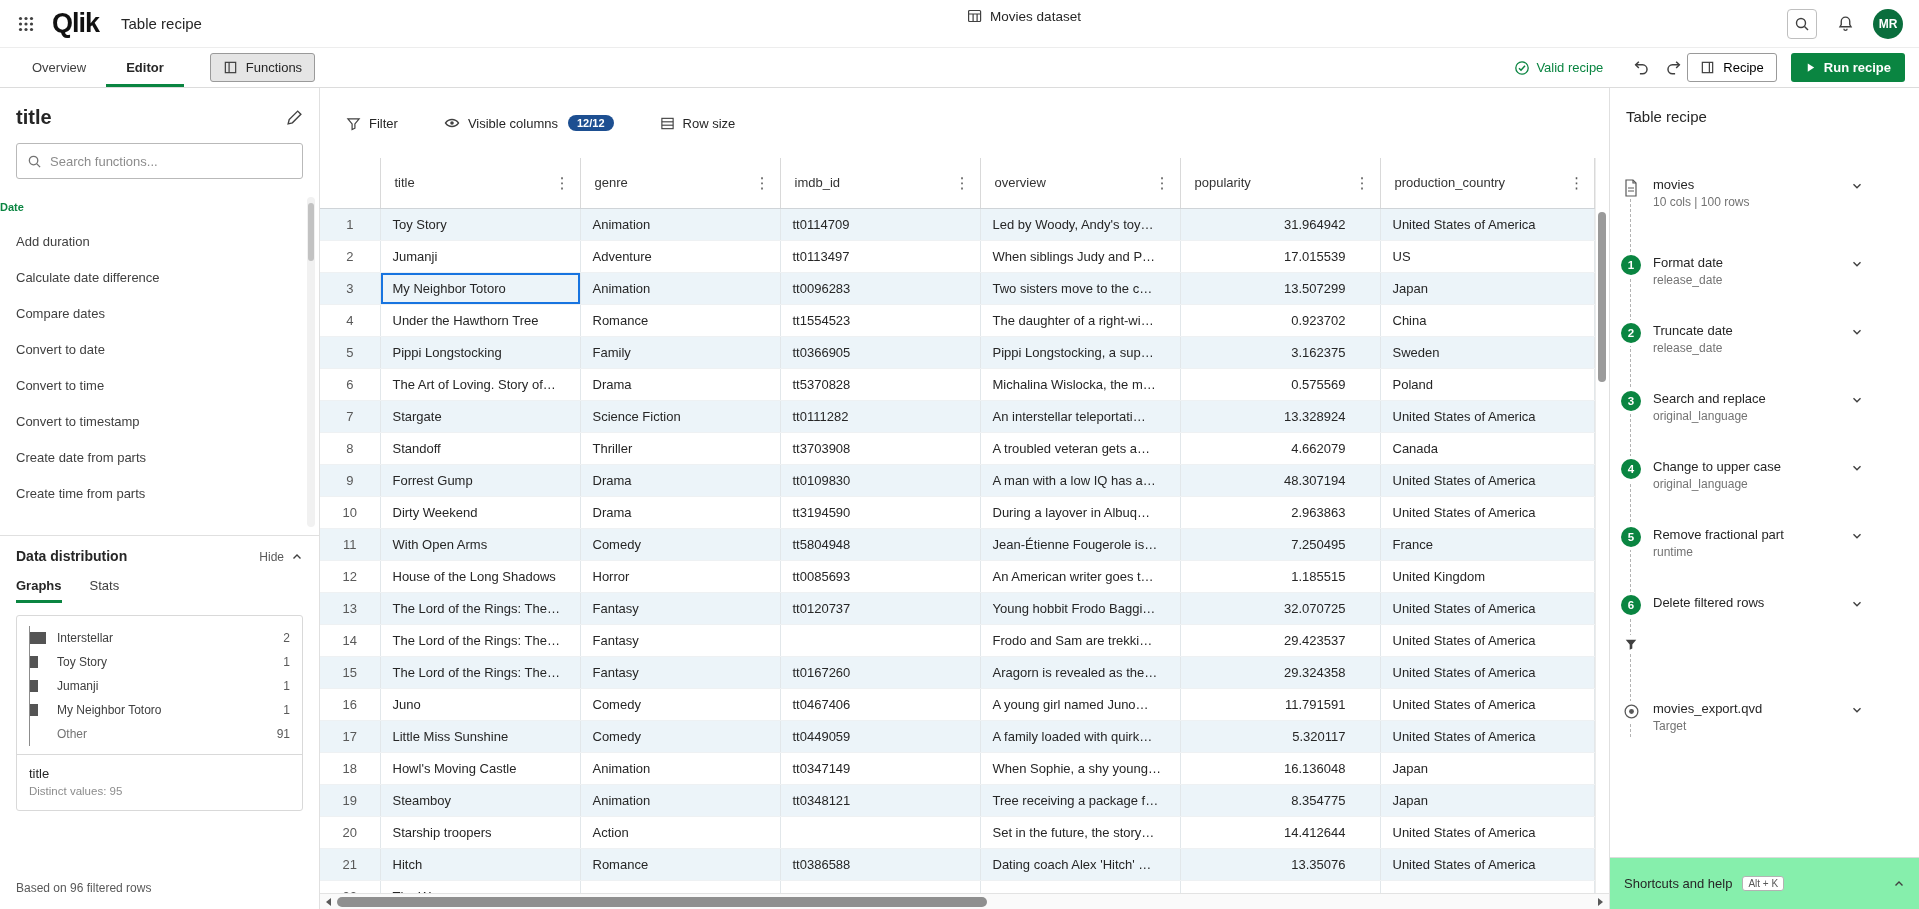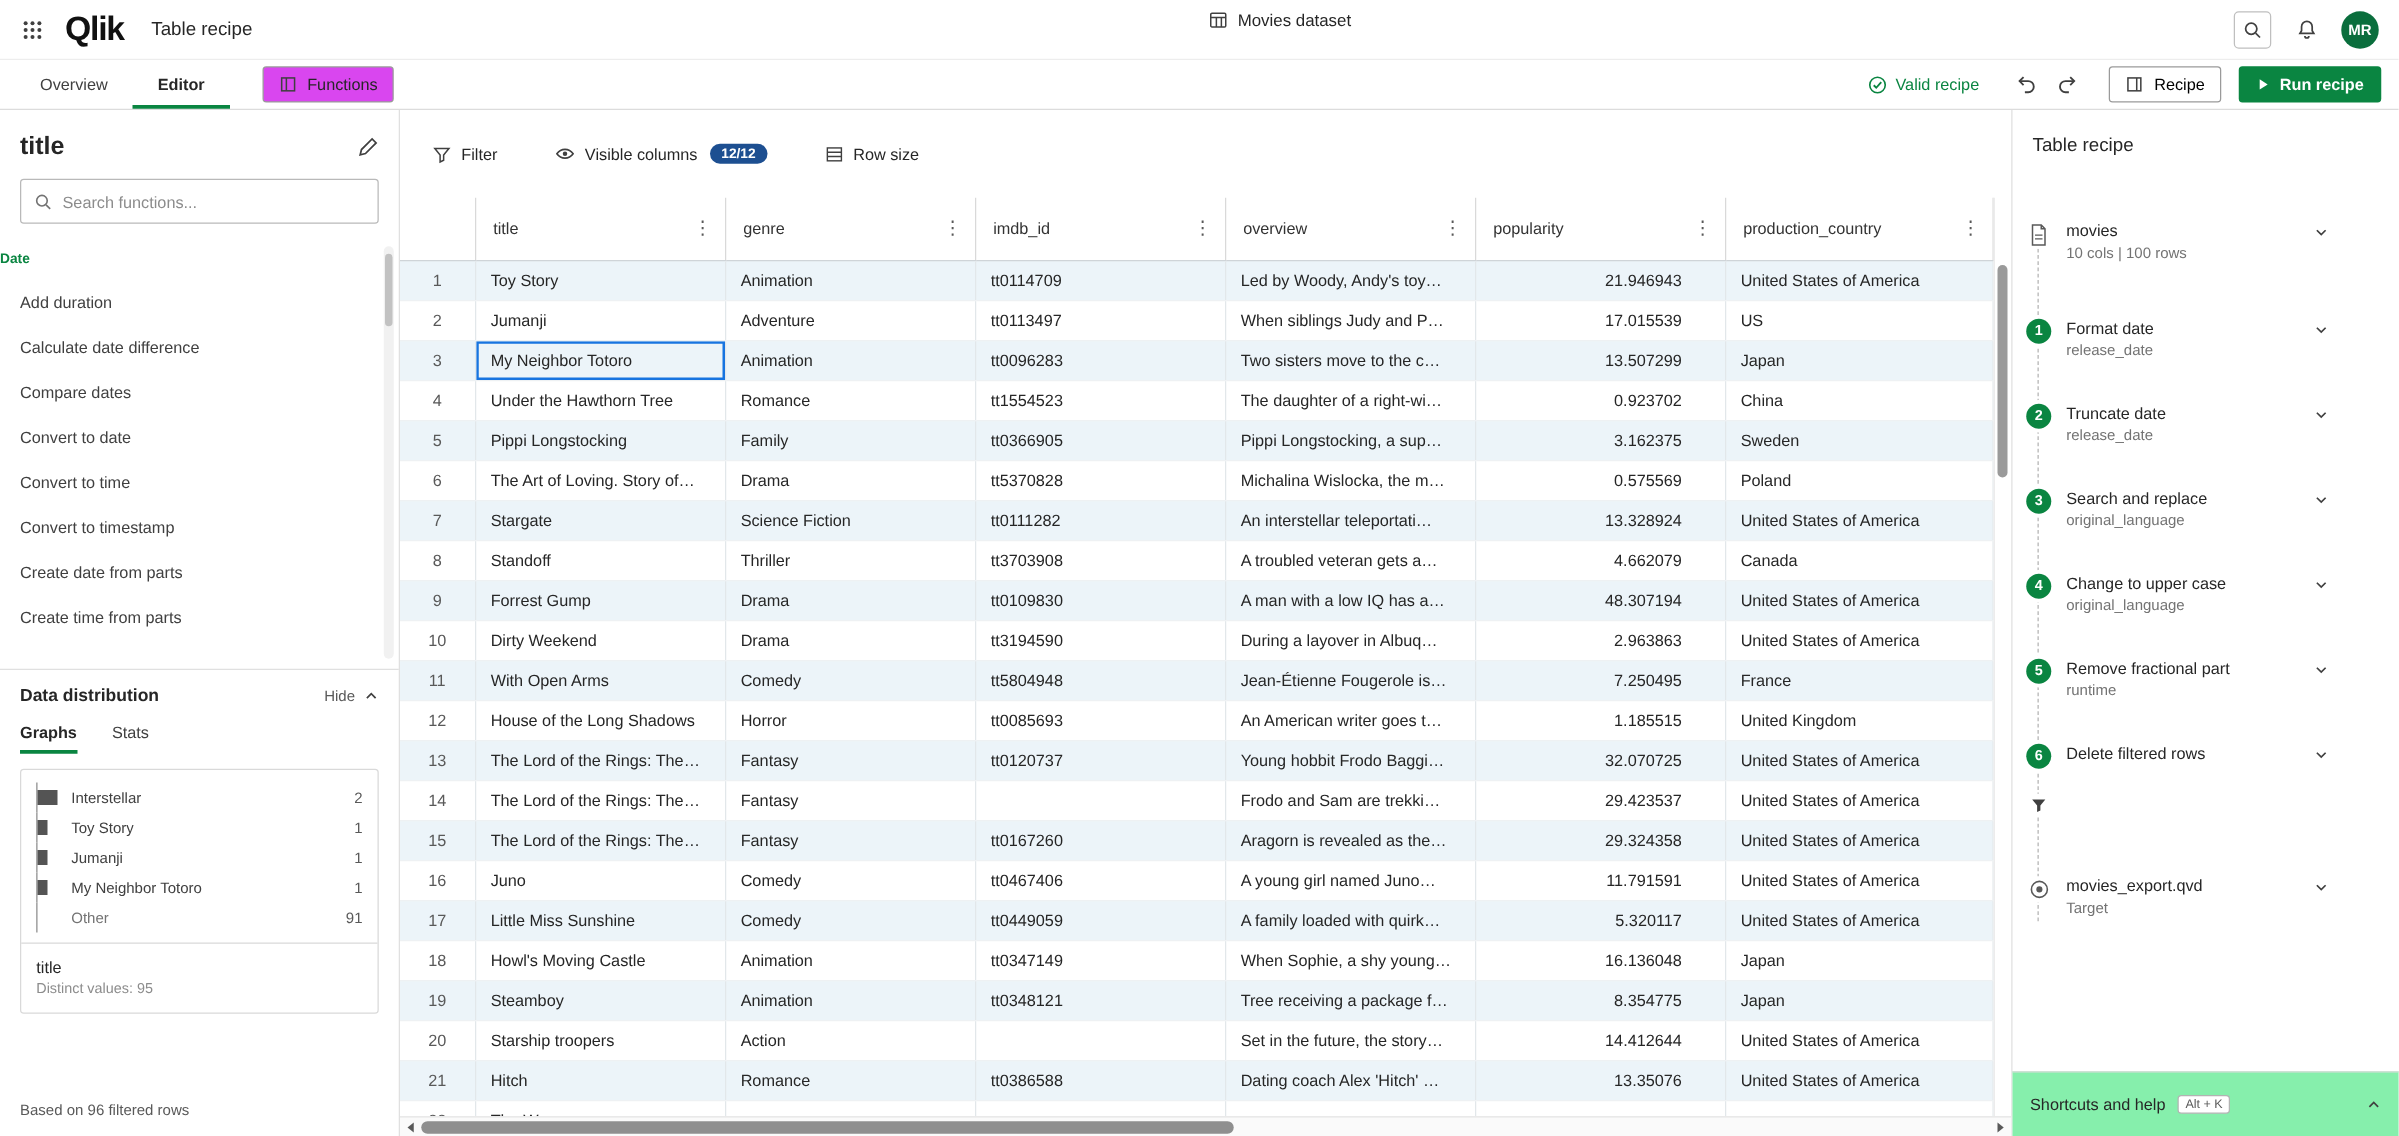--- a/index.html
+++ b/index.html
@@ -19,25 +19,25 @@
   .tb-right{margin-left:auto;display:flex;align-items:center;gap:13px}
   .icon-btn{width:30px;height:30px;display:flex;align-items:center;justify-content:center;background:none;border:none;cursor:pointer}
   .search-btn{border:1px solid #bfbfbf;border-radius:4px}
   .avatar{width:30px;height:30px;border-radius:50%;background:var(--avatar-green,#0a6e3d);color:#fff;font-size:12px;font-weight:700;display:flex;align-items:center;justify-content:center;cursor:pointer}
 
   
   .toolbar{height:40px;flex:0 0 40px;display:flex;align-items:stretch;padding-right:14px;border-bottom:1px solid #dcdcdc;background:#fff}
   .main-tabs{display:flex;margin-left:12px}
   .tab{display:flex;align-items:center;padding:0 20px;cursor:pointer;color:#404040;border-bottom:3px solid transparent;border-top:3px solid transparent;font-size:13px}
   .tab.active{font-weight:700;color:#262626;border-bottom-color:var(--brand-green,#0a8541)}
-  .functions-btn{align-self:center;margin-left:26px;display:flex;align-items:center;gap:8px;border:1px solid #9a9a9a;border-radius:3px;background:#d946ef;padding:6px 12px;font-size:13px;color:#262626;cursor:pointer;font-family:inherit}
+  .functions-btn{align-self:center;margin-left:26px;display:flex;align-items:center;gap:8px;border:1px solid #9a9a9a;border-radius:3px;background:#e5e5e5;padding:6px 12px;font-size:13px;color:#262626;cursor:pointer;font-family:inherit}
   .toolbar-right{margin-left:auto;display:flex;align-items:center}
   .valid{display:flex;align-items:center;gap:6px;color:var(--brand-green,#0a8541);margin-right:20px;font-size:13px}
   .undo-btn,.redo-btn{background:none;border:none;cursor:pointer;width:28px;height:28px;display:flex;align-items:center;justify-content:center;margin-left:4px}
-  .recipe-btn{display:flex;align-items:center;gap:8px;border:1px solid #9a9a9a;border-radius:3px;background:#fff;padding:6px 12px;font-size:13px;cursor:pointer;margin-left:20px;font-family:inherit}
+  .recipe-btn{display:flex;align-items:center;gap:8px;border:1px solid #9a9a9a;border-radius:3px;background:#fff;padding:6px 12px;font-size:13px;cursor:pointer;font-family:inherit}
   .run-btn{display:flex;align-items:center;gap:8px;border:none;border-radius:3px;background:var(--brand-green,#0a8541);color:#fff;padding:7px 14px;font-size:13px;font-weight:700;cursor:pointer;margin-left:14px;font-family:inherit}
 
   
   .content{flex:1;display:flex;min-height:0}
 
   
   .left-panel{width:320px;flex:0 0 320px;border-right:1px solid #e0e0e0;display:flex;flex-direction:column;min-height:0;background:#fff}
   .lp-head{display:flex;align-items:center;justify-content:space-between;padding:18px 16px 6px}
   .lp-title{font-size:20px;font-weight:700}
   .edit-btn{background:none;border:none;cursor:pointer}
@@ -383,21 +383,21 @@
                 </th>
               </tr>
             </thead>
           <tbody id="tbody">
               <tr class="odd">
                 <td class="num-col">1</td>
                 <td>Toy Story</td>
                 <td>Animation</td>
                 <td>tt0114709</td>
                 <td>Led by Woody, Andy's toy…</td>
-                <td class="num-val">21.946943</td>
+                <td class="num-val">31.964942</td>
                 <td>United States of America</td>
               </tr>
               <tr class="even">
                 <td class="num-col">2</td>
                 <td>Jumanji</td>
                 <td>Adventure</td>
                 <td>tt0113497</td>
                 <td>When siblings Judy and P…</td>
                 <td class="num-val">17.015539</td>
                 <td>US</td>

